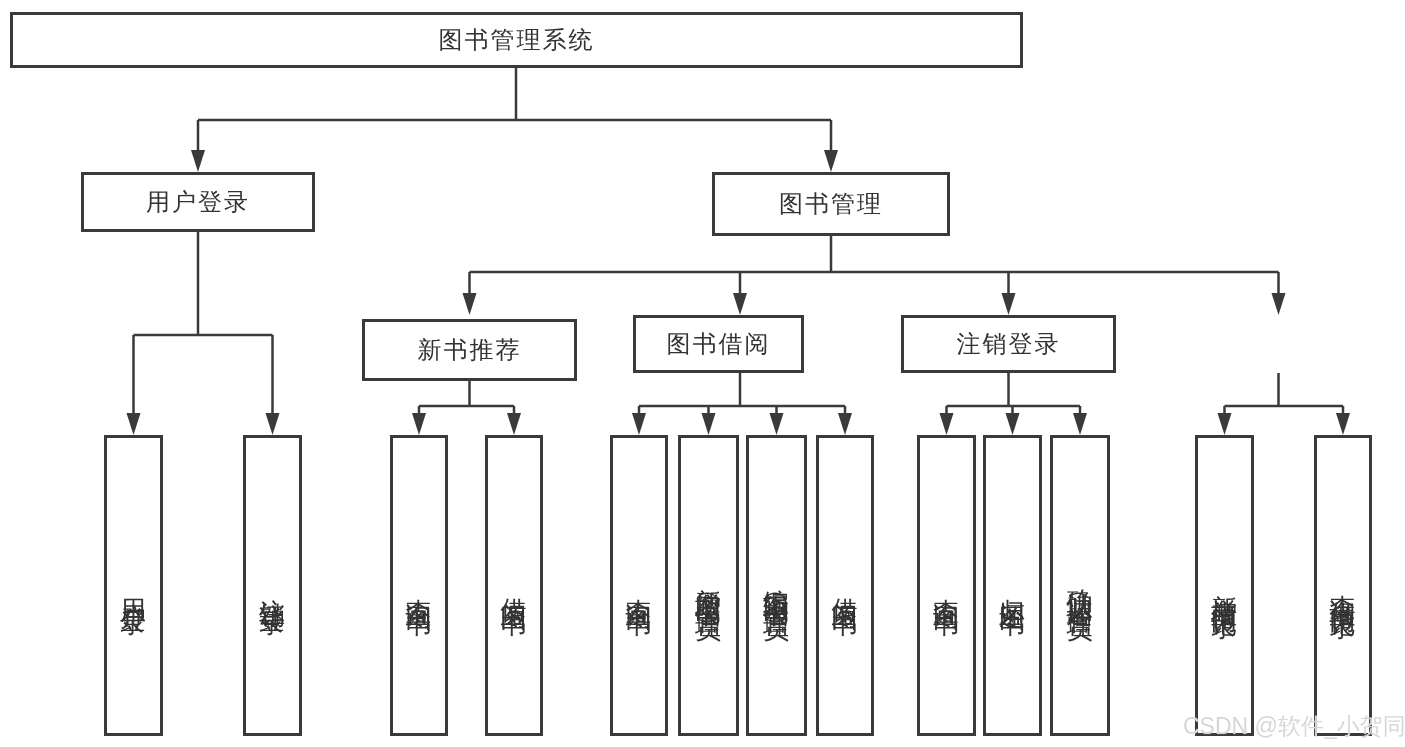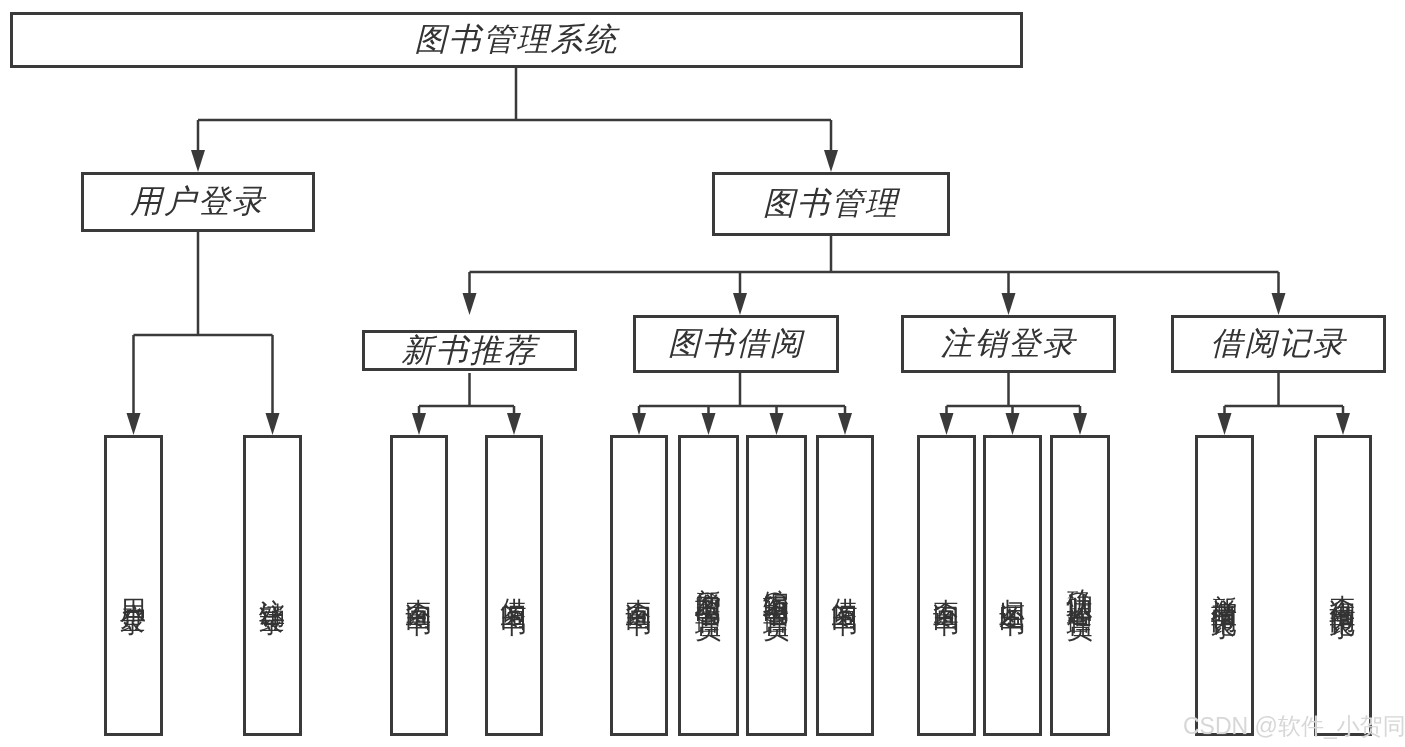--- a/index.html
+++ b/index.html
@@ -28,24 +28,23 @@
     box-sizing: border-box;
     background: #ffffff;
     border: 3px solid #3a3a3a;
     display: flex;
     align-items: center;
     justify-content: center;
     color: #333333;
     z-index: 2;
   }
   .node.h span {
-    font-size: 32px;
+    font-size: 24px;
     letter-spacing: 2px;
     white-space: nowrap;
-    font-style: italic;
   }
   .node.v span {
     writing-mode: vertical-rl;
     text-orientation: mixed;
     font-size: 26px;
     letter-spacing: 4px;
     line-height: 1;
     white-space: nowrap;
   }
   .watermark {
@@ -108,31 +107,28 @@
     <span>图书管理系统</span>
   </div>
 
   <div class="node h" style="left:81px; top:172px; width:234px; height:60px">
     <span>用户登录</span>
   </div>
   <div class="node h" style="left:712px; top:172px; width:238px; height:64px">
     <span>图书管理</span>
   </div>
 
-  <div class="node h" style="left:362px; top:330px; width:215px; height:41px">
+  <div class="node h" style="left:362px; top:319px; width:215px; height:62px">
     <span>新书推荐</span>
   </div>
-  <div class="node h" style="left:633px; top:315px; width:206px; height:58px">
+  <div class="node h" style="left:633px; top:315px; width:171px; height:58px">
     <span>图书借阅</span>
   </div>
   <div class="node h" style="left:901px; top:315px; width:215px; height:58px">
     <span>注销登录</span>
-  </div>
-  <div class="node h" style="left:1171px; top:315px; width:215px; height:58px">
-    <span>借阅记录</span>
   </div>
 
   <div class="node v" style="left:104px; top:435px; width:59px; height:301px">
     <span>用户登录</span>
   </div>
   <div class="node v" style="left:243px; top:435px; width:59px; height:301px">
     <span>注销登录</span>
   </div>
 
   <div class="node v" style="left:390px; top:435px; width:58px; height:301px">

